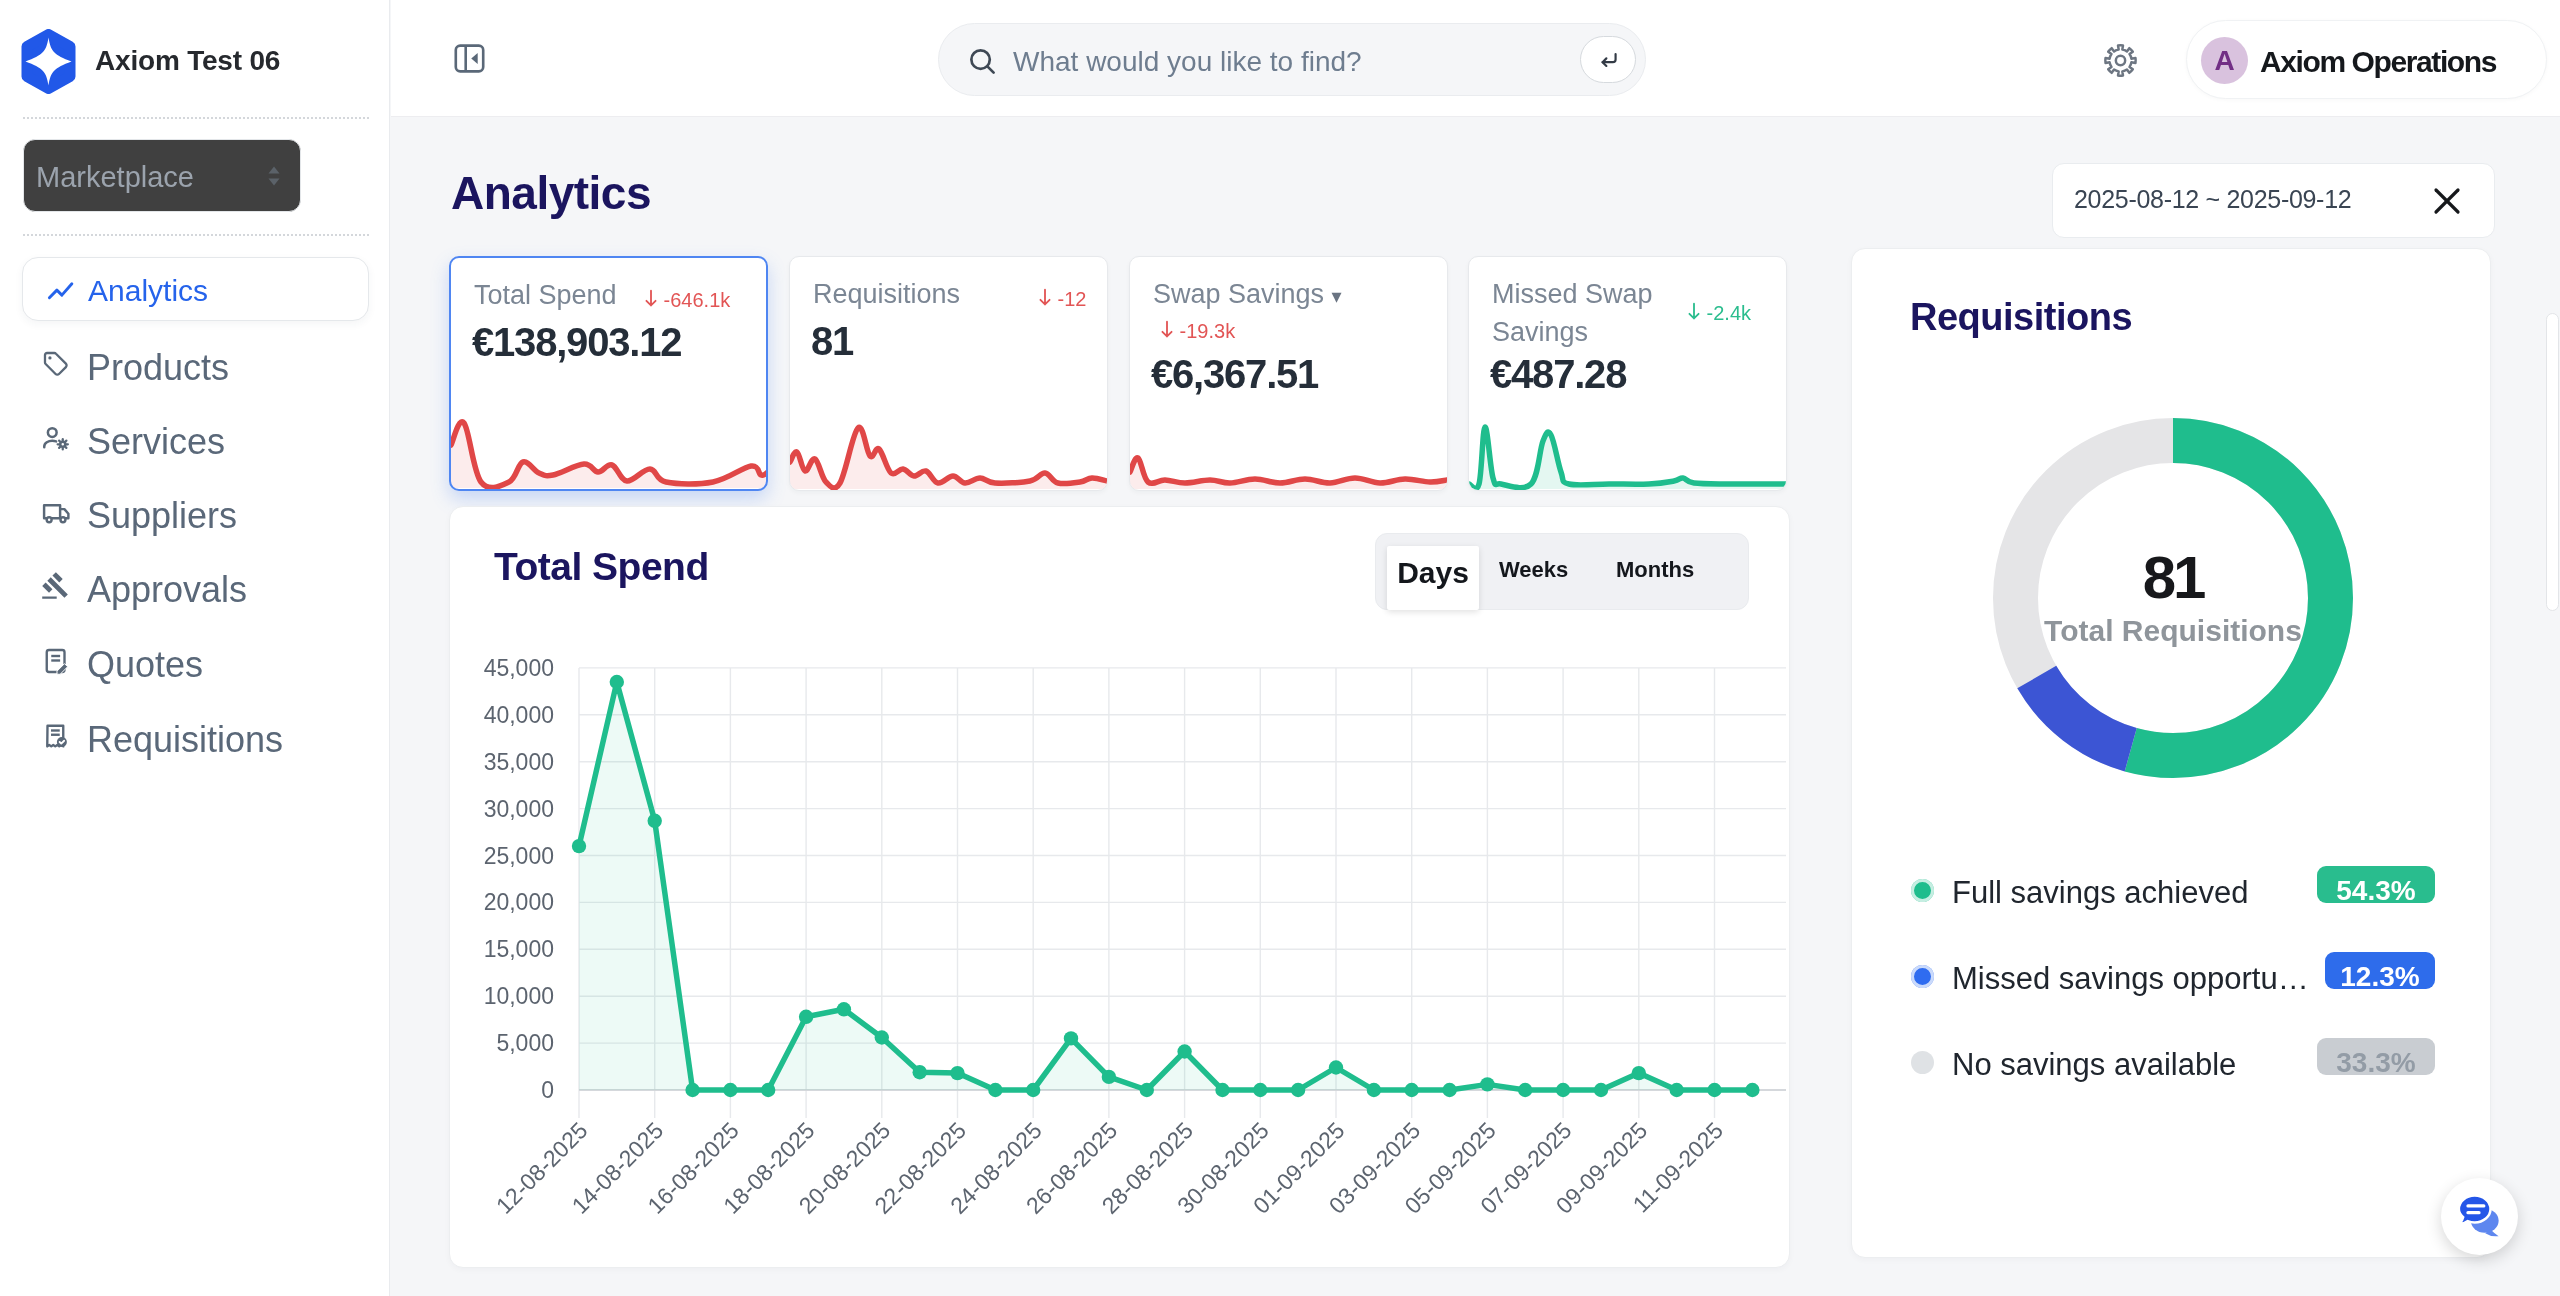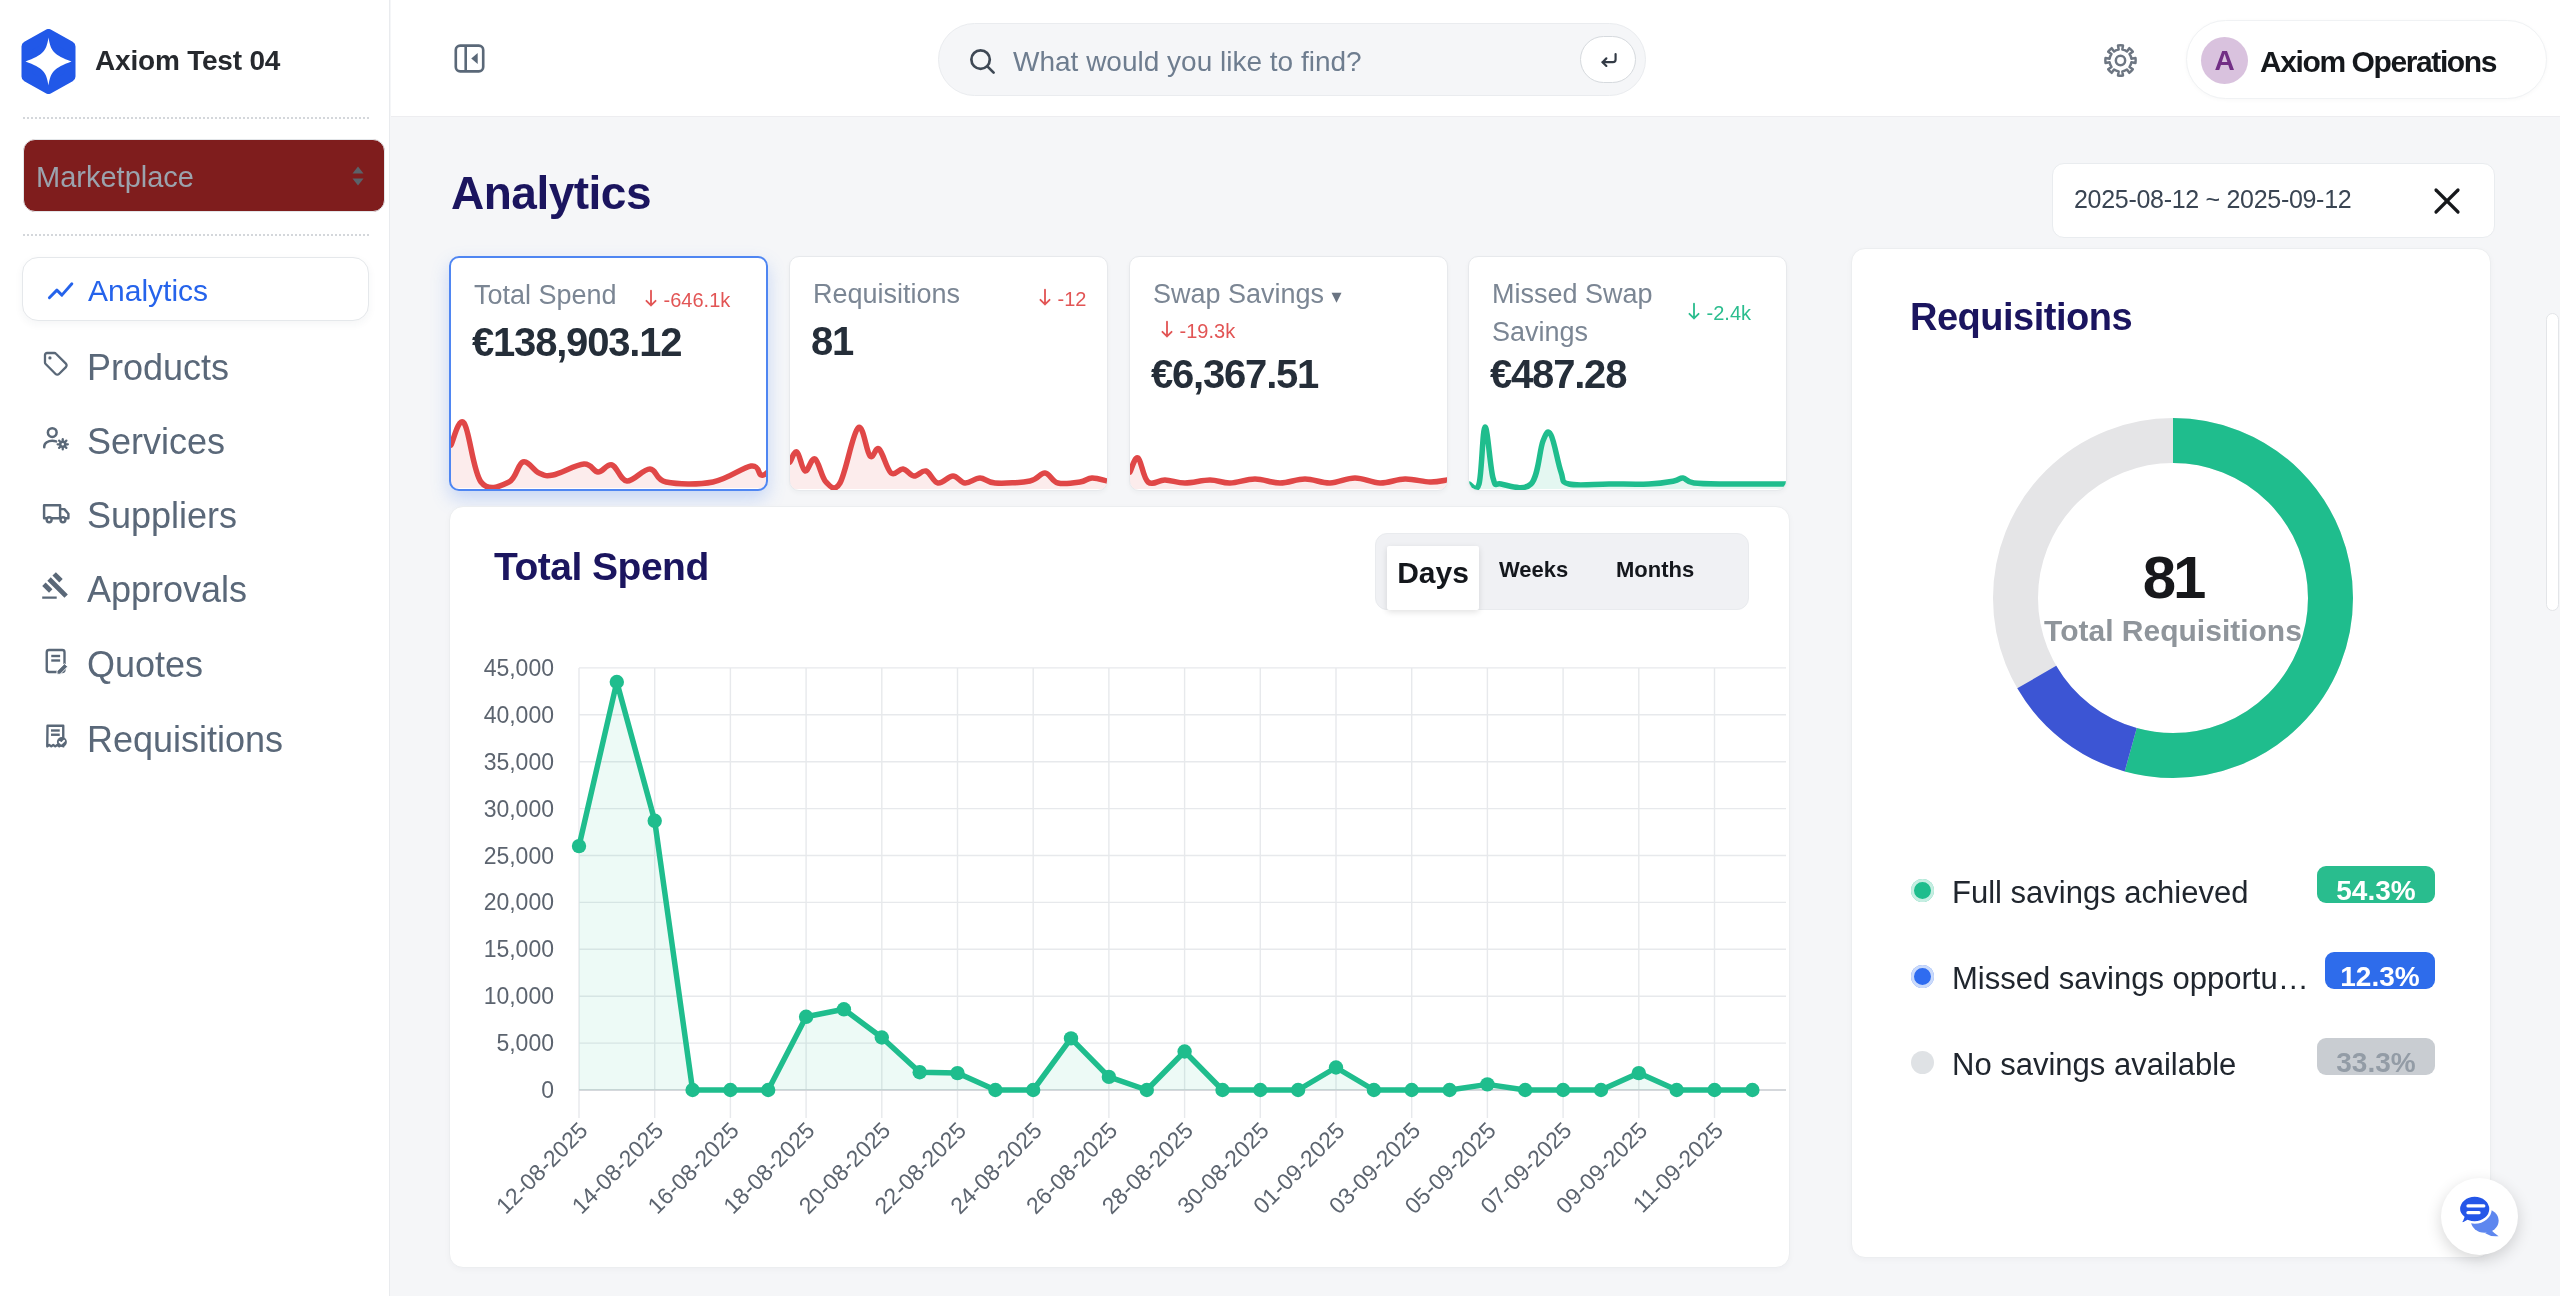--- a/index.html
+++ b/index.html
@@ -3,21 +3,21 @@
 <style>
 * { margin:0; padding:0; box-sizing:border-box; }
 html,body { width:2560px; height:1296px; overflow:hidden; font-family:"Liberation Sans",sans-serif; background:#f5f6f8; }
 #sb { position:absolute; left:0; top:0; width:390px; height:1296px; background:#fff; border-right:1px solid #e9ebee; }
 #tb { position:absolute; left:391px; top:0; width:2169px; height:117px; background:#fff; border-bottom:1px solid #ededf0; }
 #ct { position:absolute; left:391px; top:118px; width:2169px; height:1178px; background:#f5f6f8; }
 
 #logo { position:absolute; left:21px; top:29px; }
 #brand { position:absolute; left:95px; top:45px; font-size:28px; font-weight:700; color:#26292e; letter-spacing:-.2px; }
 .dotsep { position:absolute; left:23px; width:346px; border-top:2px dotted #d4d7db; }
-#mkt { position:absolute; left:23px; top:139px; width:362px; height:73px; background:#7f1d1d; border:1px solid #e3e6e9; border-radius:12px; }
+#mkt { position:absolute; left:23px; top:139px; width:278px; height:73px; background:#404040; border:1px solid #e3e6e9; border-radius:12px; }
 #mkt span { position:absolute; left:12px; top:21px; font-size:29px; color:#9ba3ad; }
 #mkt svg { position:absolute; right:18px; top:24px; }
 #active { position:absolute; left:22px; top:257px; width:347px; height:64px; background:#fff; border:1px solid #e5e8eb; border-radius:16px; box-shadow:0 3px 8px rgba(40,50,70,.05); }
 #active svg { position:absolute; left:22px; top:17px; }
 #active span { position:absolute; left:65px; top:16px; font-size:30px; font-weight:500; color:#2563eb; }
 .mitem { position:absolute; left:41px; height:64px; width:330px; }
 .mitem svg { position:absolute; left:0; top:17px; }
 .mitem span { position:absolute; left:46px; top:15px; font-size:36px; font-weight:500; color:#5a6879; }
 
 #clps { position:absolute; left:61px; top:41px; }
@@ -61,21 +61,21 @@
 #chat { position:absolute; left:2050px; top:1060px; width:77px; height:77px; background:#fff; border-radius:50%; box-shadow:0 5px 16px rgba(0,0,0,.16); }
 #chat svg { position:absolute; left:15px; top:15px; }
 #thumb { position:absolute; left:2155px; top:195px; width:13px; height:298px; background:#fff; border:1px solid #e3e5e8; border-radius:7px; }
 </style></head>
 <body>
 <aside id="sb">
   <div id="logo"><svg width="55" height="65" viewBox="0 0 55 65">
         <path d="M27.5 5.5 L49 17.5 V47.5 L27.5 59.5 L6 47.5 V17.5 Z" fill="#2158e8" stroke="#2158e8" stroke-width="11" stroke-linejoin="round"></path>
         <path d="M27.5 8.5 C29.7 22.5 33 26 50.5 32.5 C33 39 29.7 42.5 27.5 56.5 C25.3 42.5 22 39 4.5 32.5 C22 26 25.3 22.5 27.5 8.5 Z" fill="#fff"></path>
       </svg></div>
-  <div id="brand">Axiom Test 04</div>
+  <div id="brand">Axiom Test 06</div>
   <div class="dotsep" style="top:117px"></div>
   <div id="mkt">
       <span>Marketplace</span>
       <svg width="16" height="24" viewBox="0 0 16 24" fill="#5b6269">
         <path d="M8 2.5L13.5 9.5H2.5z"></path>
         <path d="M8 21.5L2.5 14.5h11z"></path>
       </svg>
     </div>
   <div class="dotsep" style="top:234px"></div>
   <div id="active">

